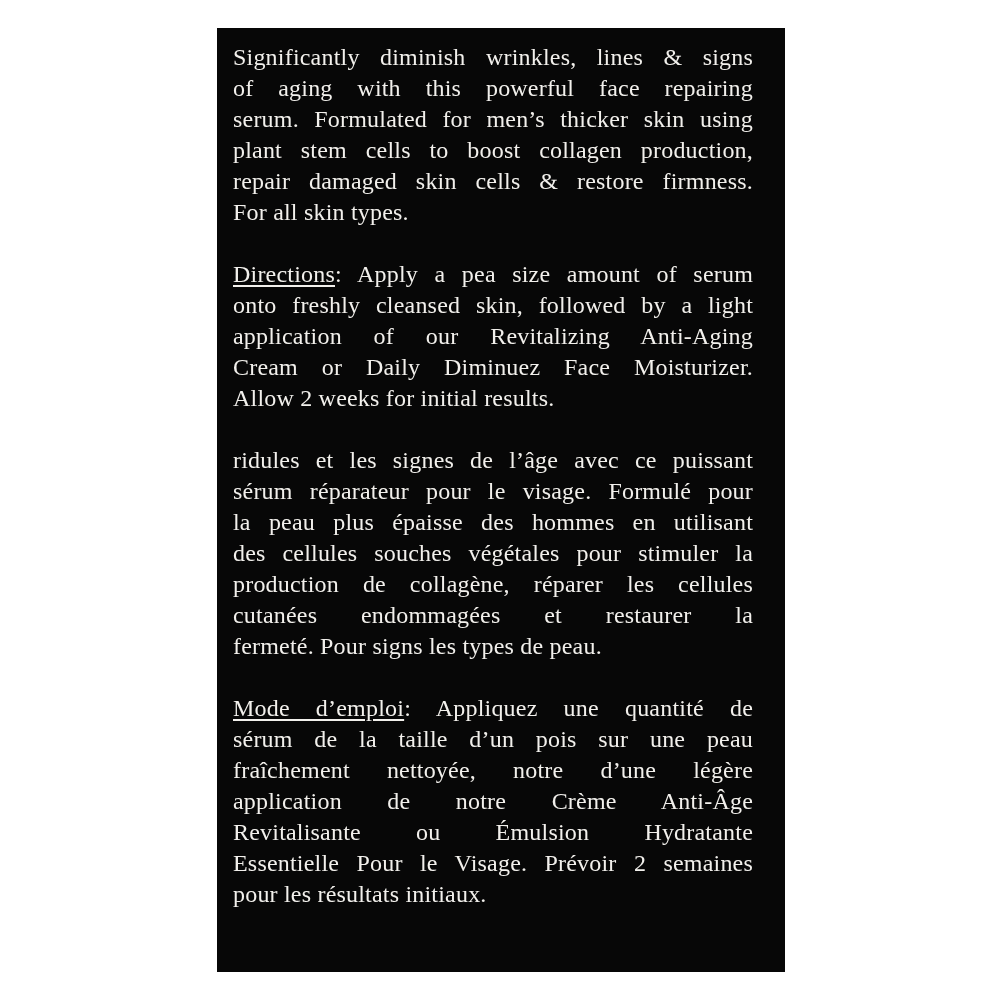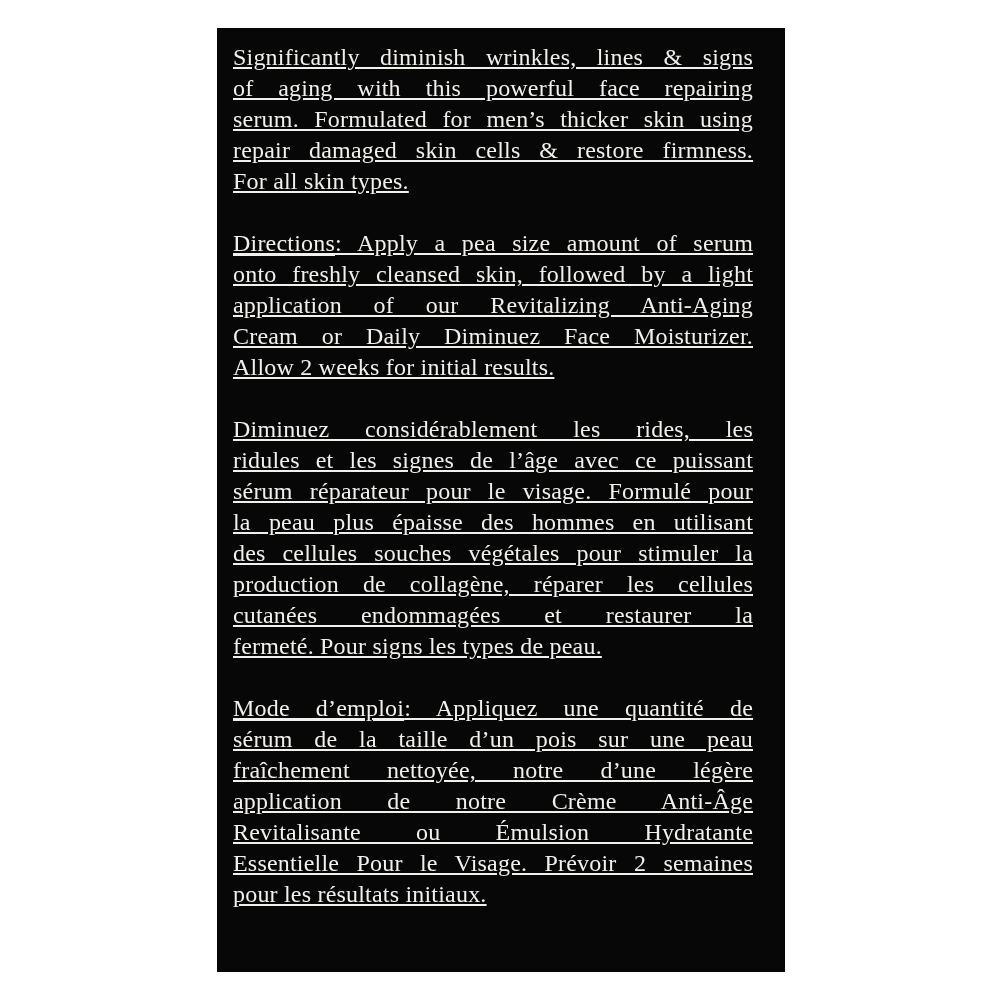--- a/index.html
+++ b/index.html
@@ -21,21 +21,20 @@
     position: absolute;
     left: 217px;
     top: 28px;
     width: 568px;
     height: 944px;
     background: #070707;
     color: #f2f0ec;
     box-sizing: border-box;
     padding: 14px 32px 0 16px;
     overflow: hidden;
-    text-decoration: underline;
   }
   .para {
     margin: 0 0 31px 0;
     font-size: 24px;
     line-height: 31px;
     letter-spacing: 0.2px;
   }
   .line {
     display: block;
     white-space: nowrap;
@@ -56,34 +55,34 @@
 </head>
 <body>
 
 <div class="stage">
   <div class="panel">
 
     <p class="para">
       <span class="line">Significantly diminish wrinkles, lines &amp; signs</span>
       <span class="line">of aging with this powerful face repairing</span>
       <span class="line">serum. Formulated for men’s thicker skin using</span>
+      <span class="line">plant stem cells to boost collagen production,</span>
       <span class="line">repair damaged skin cells &amp; restore firmness.</span>
       <span class="line last">For all skin types.</span>
     </p>
 
     <p class="para">
       <span class="line"><span class="u">Directions</span><span>: Apply a pea size amount of serum</span></span>
       <span class="line">onto freshly cleansed skin, followed by a light</span>
       <span class="line">application of our Revitalizing Anti-Aging</span>
       <span class="line">Cream or Daily Diminuez Face Moisturizer.</span>
       <span class="line last">Allow 2 weeks for initial results.</span>
     </p>
 
     <p class="para">
-      <span class="line">Diminuez considérablement les rides, les</span>
       <span class="line">ridules et les signes de l’âge avec ce puissant</span>
       <span class="line">sérum réparateur pour le visage. Formulé pour</span>
       <span class="line">la peau plus épaisse des hommes en utilisant</span>
       <span class="line">des cellules souches végétales pour stimuler la</span>
       <span class="line">production de collagène, réparer les cellules</span>
       <span class="line">cutanées endommagées et restaurer la</span>
       <span class="line last">fermeté. Pour signs les types de peau.</span>
     </p>
 
     <p class="para">

